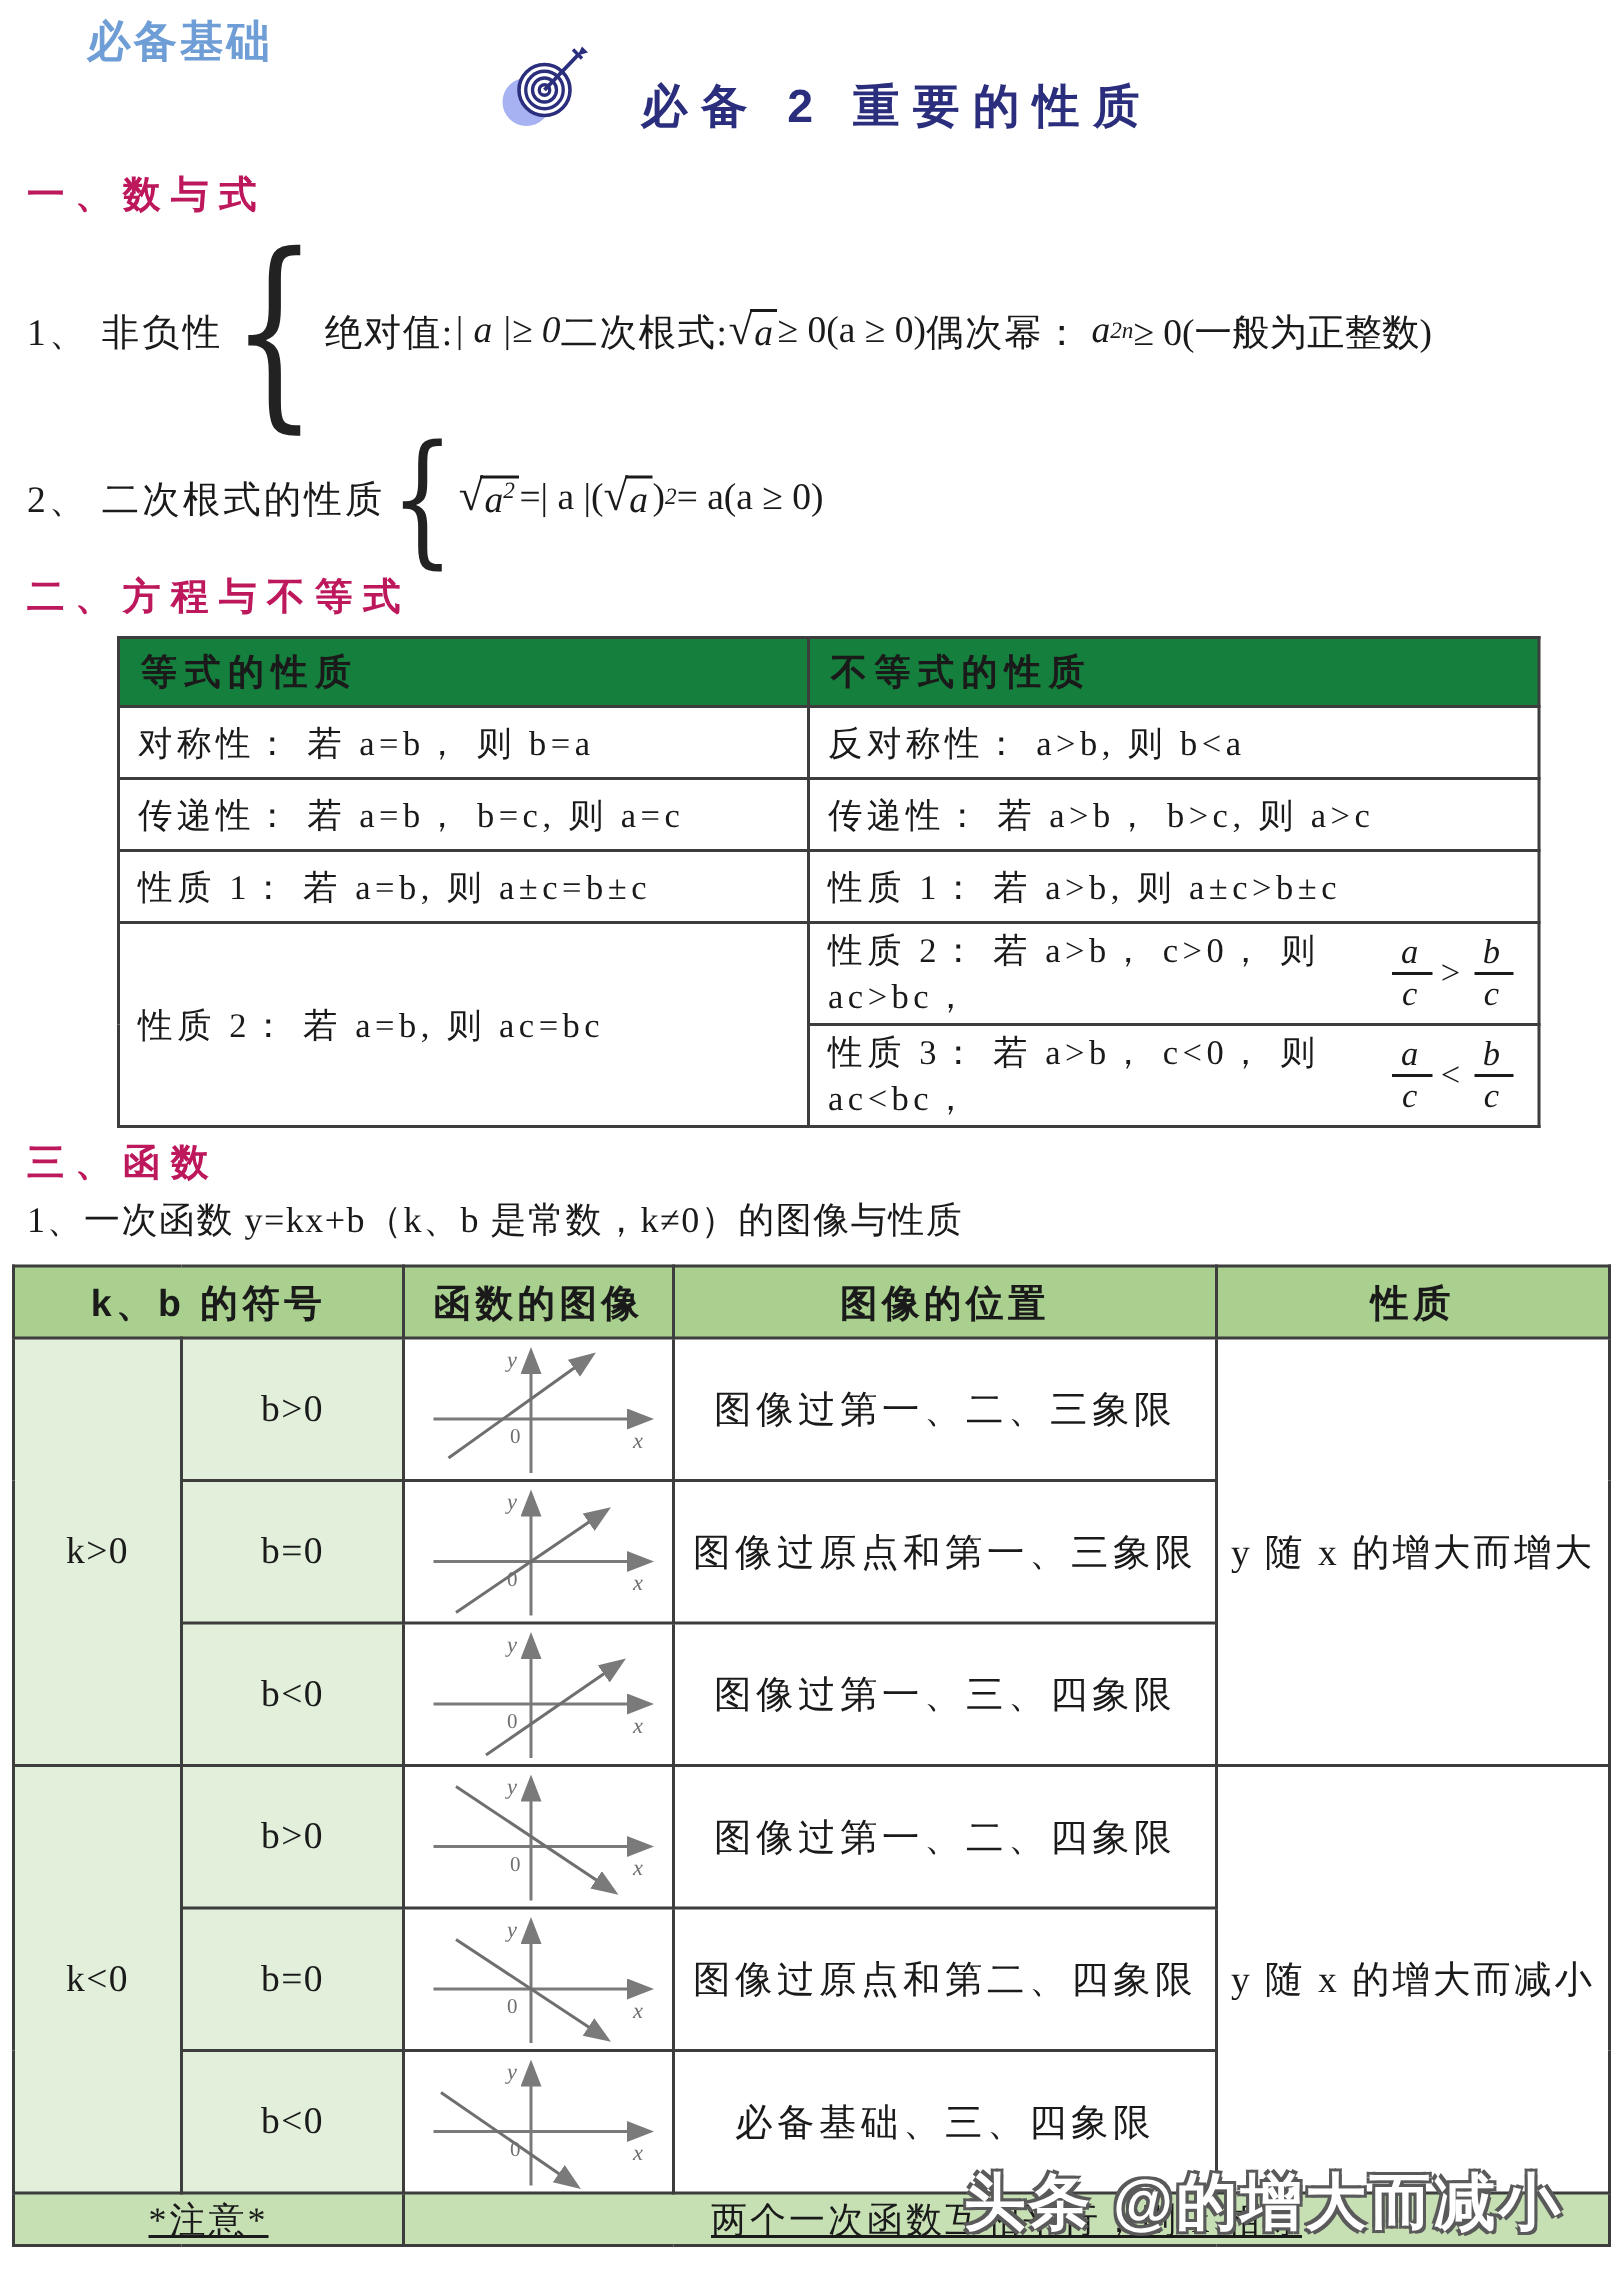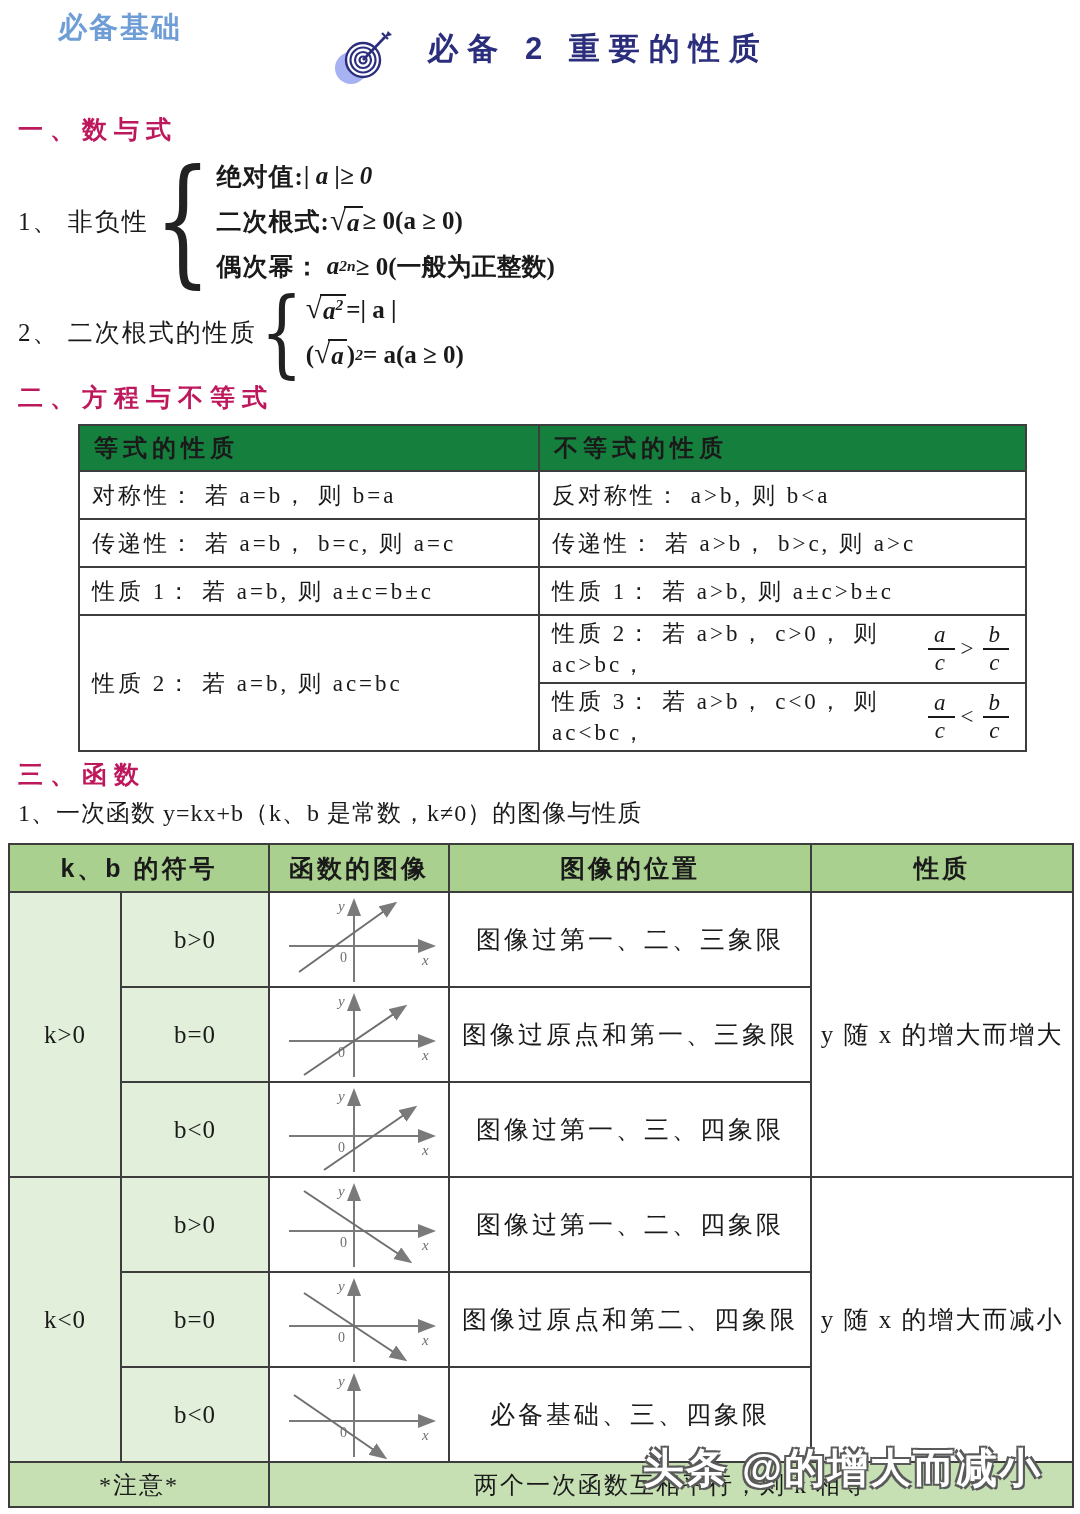--- a/index.html
+++ b/index.html
@@ -9,21 +9,21 @@
     font-family:"Liberation Serif","DejaVu Serif",serif; color:#1a1a1a;
   }
   
   .corner-tag {
     position:absolute; top:8px; left:58px;
     font-size:29px; font-weight:bold; color:#6f9ed6;
     font-family:"Liberation Sans","DejaVu Sans",sans-serif; letter-spacing:2px;
   }
   .title-row {
     position:absolute; top:28px; left:0; width:1080px;
-    display:flex; justify-content:center; align-items:flex-start; gap:30px;padding-left:22px;
+    display:flex; justify-content:center; align-items:flex-end; gap:30px;padding-left:22px;
   }
   .title-icon { width:64px; height:64px; flex:0 0 auto; }
   .page-title {
     font-size:31px; font-weight:bold; color:#2b2e7c; letter-spacing:9px;
     font-family:"Liberation Sans","DejaVu Sans",sans-serif;
   }
   
   .sec-heading {
     position:absolute; left:18px; font-size:25px; font-weight:bold;
     letter-spacing:7px; color:#be185d;
@@ -36,21 +36,21 @@
   .formula-block { position:absolute; left:18px; display:flex; align-items:center; }
   #nonneg { top:152px; }
   #sqrtprops { top:284px; }
   .f-label { font-size:25px; letter-spacing:2px; white-space:nowrap; }
   .brace {
     font-family:"DejaVu Serif",serif; font-weight:400; color:#222;
     line-height:1; display:inline-block;
   }
   .brace3 { font-size:138px; transform:scaleX(0.65); margin:0 -10px; }
   .brace2 { font-size:96px;  transform:scaleX(0.70); margin:0 -6px; }
-  .f-lines { display:flex; flex-direction:column; justify-content:flex-end;font-weight:bold; }
+  .f-lines { display:flex; flex-direction:row; justify-content:flex-end; }
   .mline { height:45px; display:flex; align-items:center; font-size:25px; white-space:nowrap; }
   .mline .cjk { letter-spacing:1px; }
   .math-i { font-style:italic; }
   .sqrt { white-space:nowrap; display:inline-flex; align-items:flex-start; }
   .sqrt .rt { font-size:1.18em; line-height:1; margin-right:-2px; }
   .sqrt .rad { border-top:2px solid #1a1a1a; padding:1px 3px 0 3px; font-style:italic; }
   sup.msup { font-size:0.62em; font-style:italic; vertical-align:super; line-height:0; }
   
   table { border-collapse:collapse; table-layout:fixed; }
   td, th { border:2px solid #3d3d3d; }
@@ -77,21 +77,21 @@
   #table2 th {
     background:#a9d08e; font-size:25px; font-weight:bold; height:48px;
     letter-spacing:3px; text-align:center;
     font-family:"Liberation Sans","DejaVu Sans",sans-serif;
   }
   #table2 td { text-align:center; font-size:25px; background:#fff; }
   #table2 td.greencell { background:#e2efda; letter-spacing:1px; }
   #table2 tr.body-row { height:95px; }
   #table2 td.pos-cell { letter-spacing:3px; }
   #table2 td.prop-cell { letter-spacing:2px; }
-  #table2 tr.note-row { height:45px; }
+  #table2 tr.note-row { height:35px;text-decoration:underline; }
   #table2 tr.note-row td { background:#c6e0b4; font-size:24px; }
   #table2 td.note-label { text-align:center; letter-spacing:2px; }
   #table2 td.note-text { text-align:center; letter-spacing:2px; }
   .graph-svg { display:block; margin:0 auto; }
   
   #func-intro { position:absolute; top:797px; left:18px; font-size:24px; letter-spacing:1px; }
   
   .watermark {
     position:absolute; top:1441px; right:38px; font-size:41px; font-weight:bold;
     font-family:"Liberation Sans","DejaVu Sans",sans-serif;

